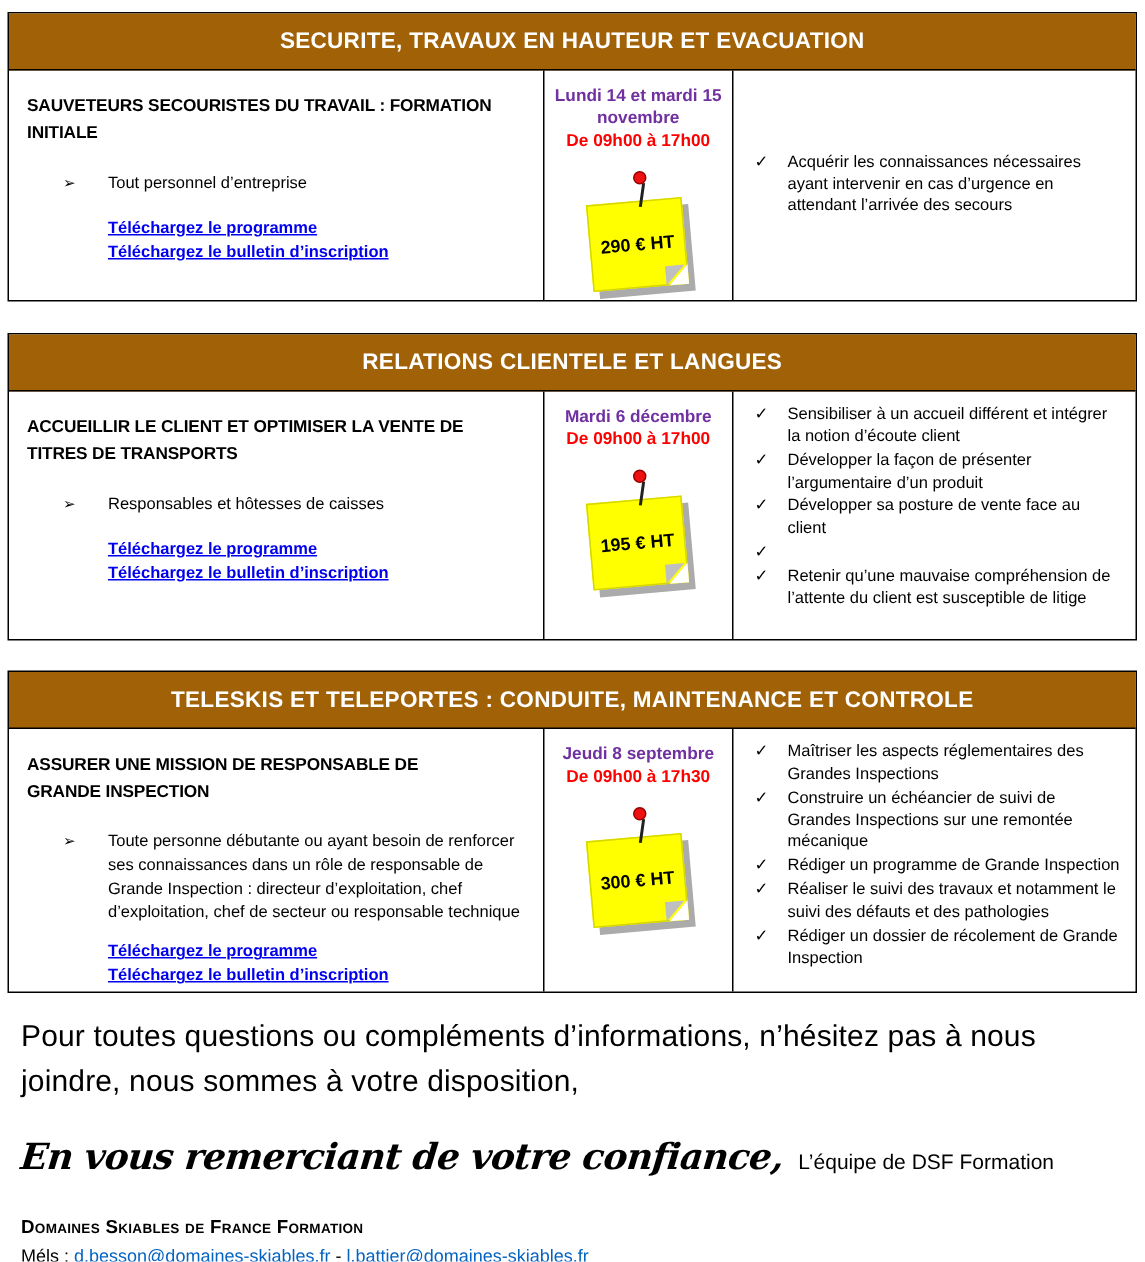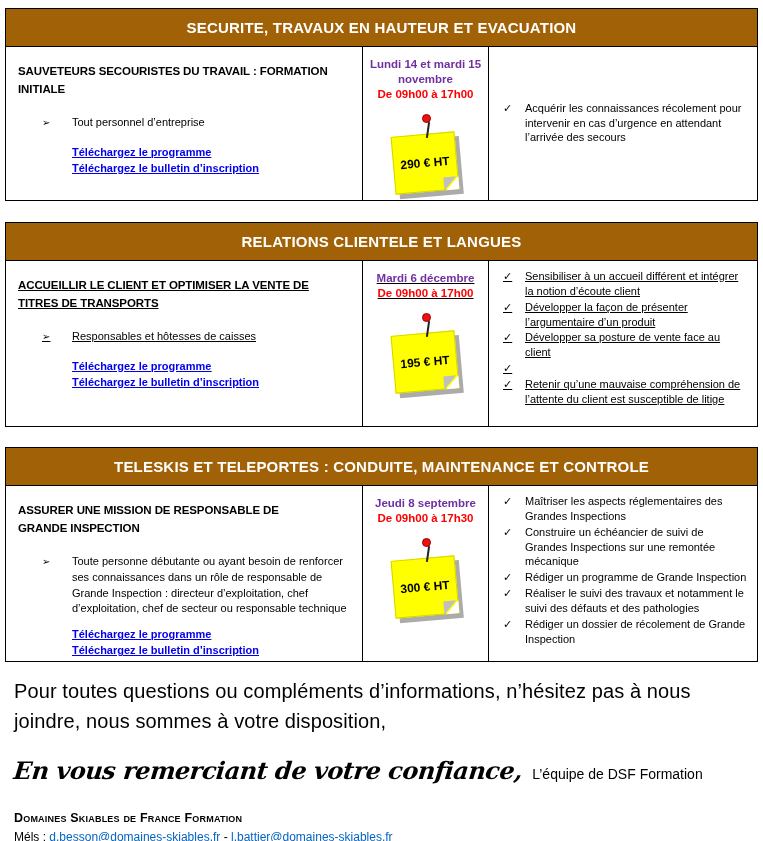--- a/index.html
+++ b/index.html
@@ -28,21 +28,21 @@
     font-size: 15px;
     letter-spacing: 0.2px;
     text-align: center;
     height: 38px;
     line-height: 38px;
     border-bottom: 1.6px solid #000;
   }
 
   .section-body { display: flex; align-items: stretch; }
   .sec1 .section-body { height: 153px; }
-  .sec2 .section-body { height: 165px; text-decoration: underline; }
+  .sec2 .section-body { height: 165px; }
   .sec3 .section-body { height: 175px; }
 
   .col { padding: 8px 10px; }
   .col-left  { width: 357px; border-right: 1.6px solid #000; padding: 16px 12px 8px 12px; }
   .col-mid   { width: 126px; border-right: 1.6px solid #000; text-align: center; padding: 8px 4px; }
   .col-right { flex: 1; padding: 8px 8px 8px 6px; }
   .sec1 .col-right { display: flex; flex-direction: column; justify-content: center; }
 
   
   .course-title {
@@ -195,21 +195,21 @@
         <div class="pin-line"></div>
         <div class="pin-head"></div>
         <div class="sticky-note">
           <span class="price-text">290 € HT</span>
         </div>
       </div>
     </div>
     <div class="col col-right">
       <div class="obj-row">
         <span class="check">✓</span>
-        <span class="obj-text">Acquérir les connaissances récolement pour intervenir en cas d’urgence en attendant l’arrivée des secours</span>
+        <span class="obj-text">Acquérir les connaissances nécessaires ayant intervenir en cas d’urgence en attendant l’arrivée des secours</span>
       </div>
     </div>
   </div>
 </div>
 
 <div class="section sec2">
   <div class="section-header">RELATIONS CLIENTELE ET LANGUES</div>
   <div class="section-body">
     <div class="col col-left">
       <div class="course-title">ACCUEILLIR LE CLIENT ET OPTIMISER LA VENTE DE TITRES DE TRANSPORTS</div>

